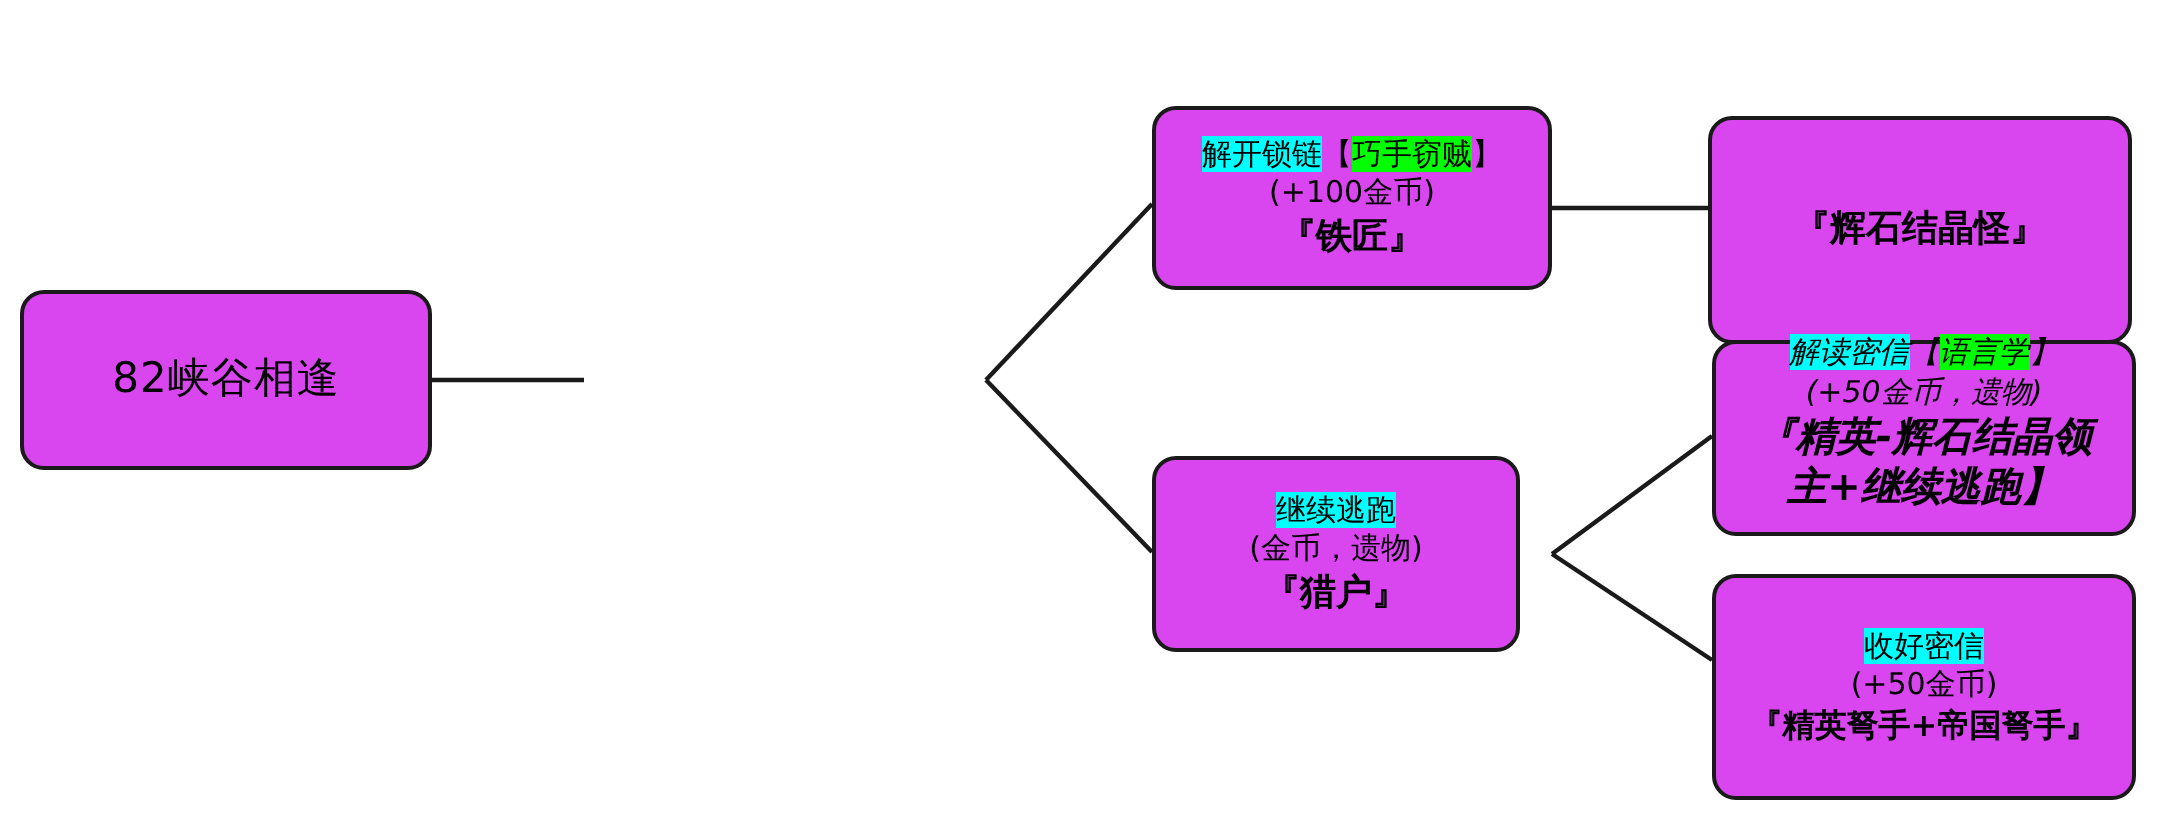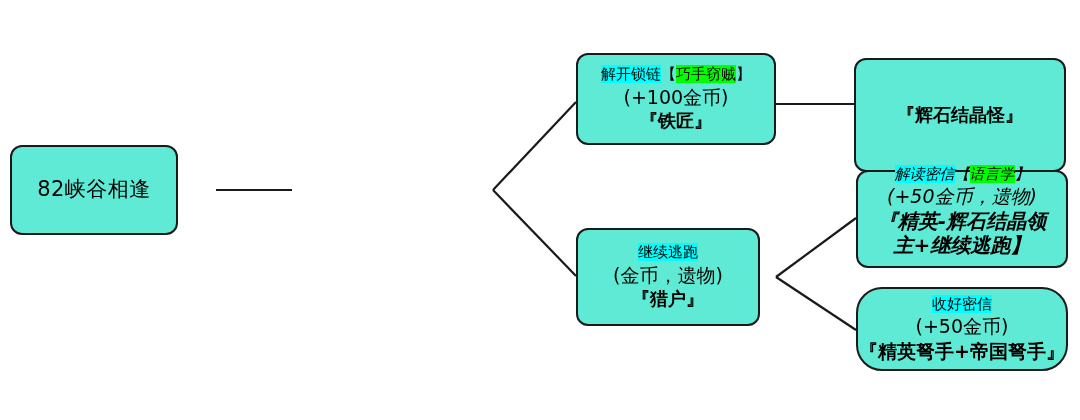--- a/index.html
+++ b/index.html
@@ -25,21 +25,21 @@
     width: 1080px;
     height: 420px;
     pointer-events: none;
   }
   
   .node {
     position: absolute;
     box-sizing: border-box;
     border: 2px solid #1a1a1a;
     border-radius: 12px;
-    background: #5eead4;
+    background: #d946ef;
     display: flex;
     flex-direction: column;
     align-items: center;
     justify-content: center;
     text-align: center;
     color: #000000;
     line-height: 1.30;
   }
   .node .line {
     white-space: nowrap;
@@ -49,21 +49,21 @@
     overflow: visible;
     font-style: italic;
   }
   .node.overflow .line {
     white-space: normal;
   }
 
   .t-plain   { font-size: 21px; font-weight: 400; letter-spacing: 0.5px; }
   .t-title   { font-size: 19px; font-weight: 700; }
   .t-opt     { font-size: 15px; font-weight: 400; }
-  .t-reward  { font-size: 19px; font-weight: 400; }
+  .t-reward  { font-size: 15px; font-weight: 400; }
   .t-result  { font-size: 18px; font-weight: 700; }
   .t-result-lg { font-size: 20px; font-weight: 700; line-height: 1.22; }
 
   .hl-cyan  { background: #00ffff; }
   .hl-green { background: #00ff00; }
 </style>
 </head>
 <body>
 
 <div id="canvas">
@@ -76,21 +76,21 @@
 
     <line x1="493" y1="190" x2="576" y2="276" stroke="#1a1a1a" stroke-width="2.2"></line>
 
     <line x1="776" y1="104" x2="854" y2="104" stroke="#1a1a1a" stroke-width="2.2"></line>
 
     <line x1="776" y1="277" x2="856" y2="218" stroke="#1a1a1a" stroke-width="2.2"></line>
 
     <line x1="776" y1="277" x2="856" y2="330" stroke="#1a1a1a" stroke-width="2.2"></line>
   </svg>
 
-  <div class="node" style="left:10px; top:145px; width:168px; height:90px;">
+  <div class="node" style="left:10px; top:145px; width:206px; height:90px;">
     <div class="line t-plain">82峡谷相逢</div>
   </div>
 
 
   <div class="node" style="left:576px; top:53px; width:200px; height:92px;">
     <div class="line t-opt">
       <span class="hl-cyan">解开锁链</span><span>【</span><span class="hl-green">巧手窃贼</span><span>】</span>
     </div>
     <div class="line t-reward">(+100金币)</div>
     <div class="line t-result">『铁匠』</div>
@@ -110,21 +110,21 @@
 
   <div class="node overflow" style="left:856px; top:170px; width:212px; height:98px;">
     <div class="line t-opt" style="margin-top:-16px;">
       <span class="hl-cyan">解读密信</span><span>【</span><span class="hl-green">语言学</span><span>】</span>
     </div>
     <div class="line t-reward">(+50金币，遗物)</div>
     <div class="line t-result-lg">『精英-辉石结晶领</div>
     <div class="line t-result-lg">主+继续逃跑】</div>
   </div>
 
-  <div class="node" style="left:856px; top:287px; width:212px; height:84px;border-radius:26px;">
+  <div class="node" style="left:856px; top:287px; width:212px; height:113px;">
     <div class="line t-opt">
       <span class="hl-cyan">收好密信</span>
     </div>
     <div class="line t-reward">(+50金币)</div>
-    <div class="line t-result" style="font-size:19px;">『精英弩手+帝国弩手』</div>
+    <div class="line t-result" style="font-size:16px;">『精英弩手+帝国弩手』</div>
   </div>
 
 </div>
 
 </body></html>

